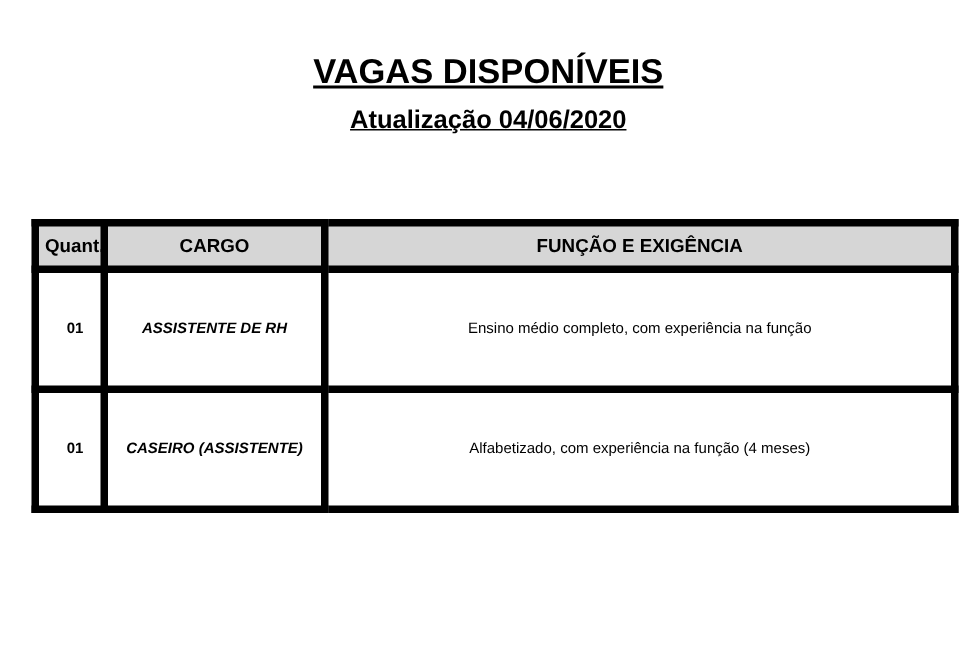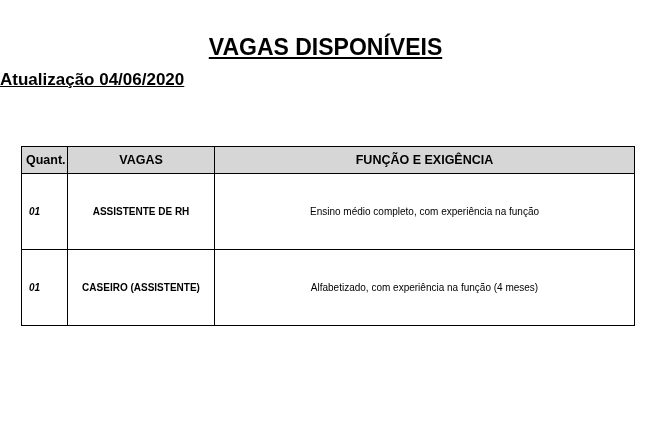--- a/index.html
+++ b/index.html
@@ -6,60 +6,60 @@
   body {
     width: 651px; height: 447px; background: #ffffff; position: relative; overflow: hidden;
     font-family: "Liberation Sans", "DejaVu Sans", sans-serif; color: #000;
   }
   .title {
     position: absolute; left: 0; width: 651px; top: 34px; text-align: center;
     font-size: 23px; font-weight: bold; text-decoration: underline; letter-spacing: 0px;
     font-family: "Liberation Sans", sans-serif;
   }
   .subtitle {
-    position: absolute; left: 0; width: 651px; top: 70px; text-align: left;
+    position: absolute; left: 0; width: 651px; top: 70px; text-align: center;
     font-size: 17px; font-weight: bold; text-decoration: underline;
     font-family: "Liberation Sans", sans-serif;
   }
   table.vagas {
     position: absolute; left: 21px; top: 146px; width: 613px;
     border-collapse: collapse; table-layout: fixed;
     font-family: "Liberation Sans", sans-serif;
   }
   table.vagas th, table.vagas td {
-    border: 1px solid #000000; text-align: center; vertical-align: middle; padding: 0;
+    border: 5px solid #000000; text-align: center; vertical-align: middle; padding: 0;
   }
   table.vagas thead th {
     background: #d6d6d6; height: 26px; font-size: 12.5px; font-weight: bold;
   }
   table.vagas thead th.q { text-align: left; padding-left: 4px; }
   table.vagas tbody td { height: 75px; font-size: 10px; }
-  table.vagas tbody td.qty { font-weight: bold; text-align: left; padding-left: 7px; font-style: italic; }
-  table.vagas tbody td.cargo { font-weight: bold; }
+  table.vagas tbody td.qty { font-weight: bold; text-align: center; padding-left: 7px; }
+  table.vagas tbody td.cargo { font-weight: bold; font-style: italic; }
   col.c1 { width: 46px; }
   col.c2 { width: 147px; }
   col.c3 { width: 420px; }
 </style>
 </head>
 <body>
 
 <div>
   <div class="title">VAGAS DISPONÍVEIS</div>
   <div class="subtitle">Atualização 04/06/2020</div>
 
   <table class="vagas">
     <colgroup>
         <col class="c1">
         <col class="c2">
         <col class="c3">
       </colgroup>
     <thead>
       <tr>
         <th class="q">Quant.</th>
-        <th>VAGAS</th>
+        <th>CARGO</th>
         <th>FUNÇÃO E EXIGÊNCIA</th>
       </tr>
     </thead>
     <tbody>
       <tr>
         <td class="qty">01</td>
         <td class="cargo">ASSISTENTE DE RH</td>
         <td>Ensino médio completo, com experiência na função</td>
       </tr>
       <tr>

